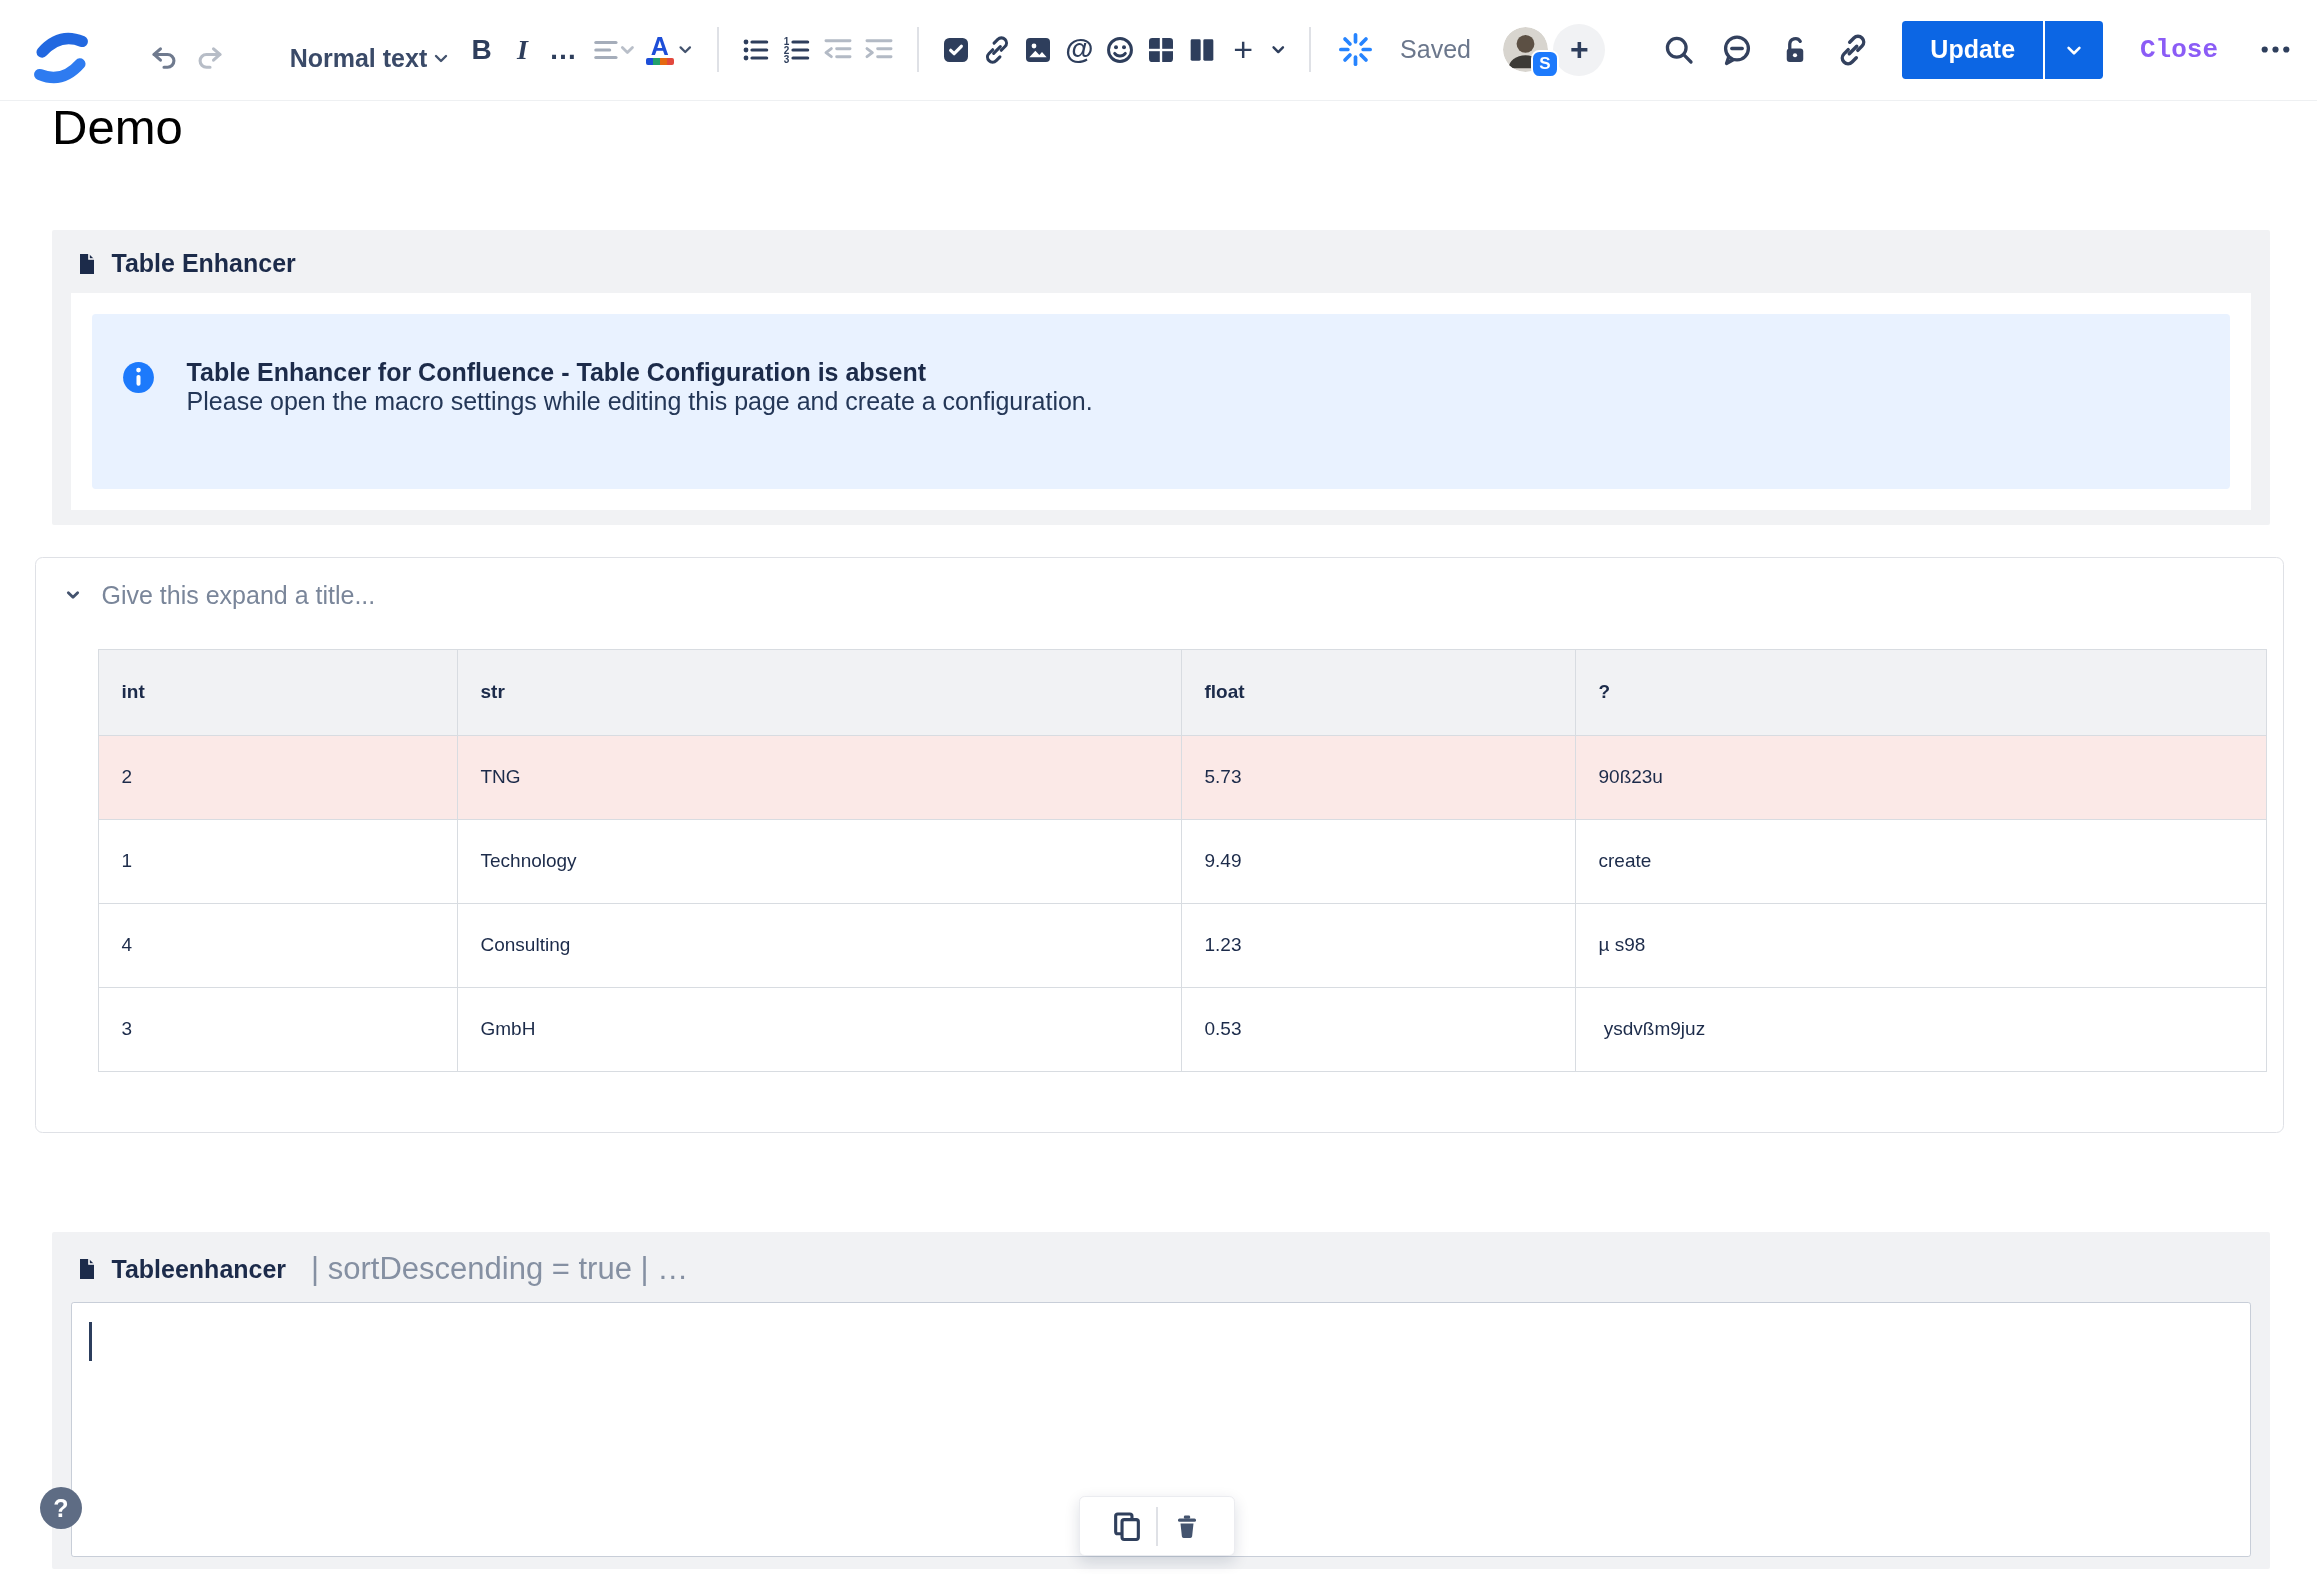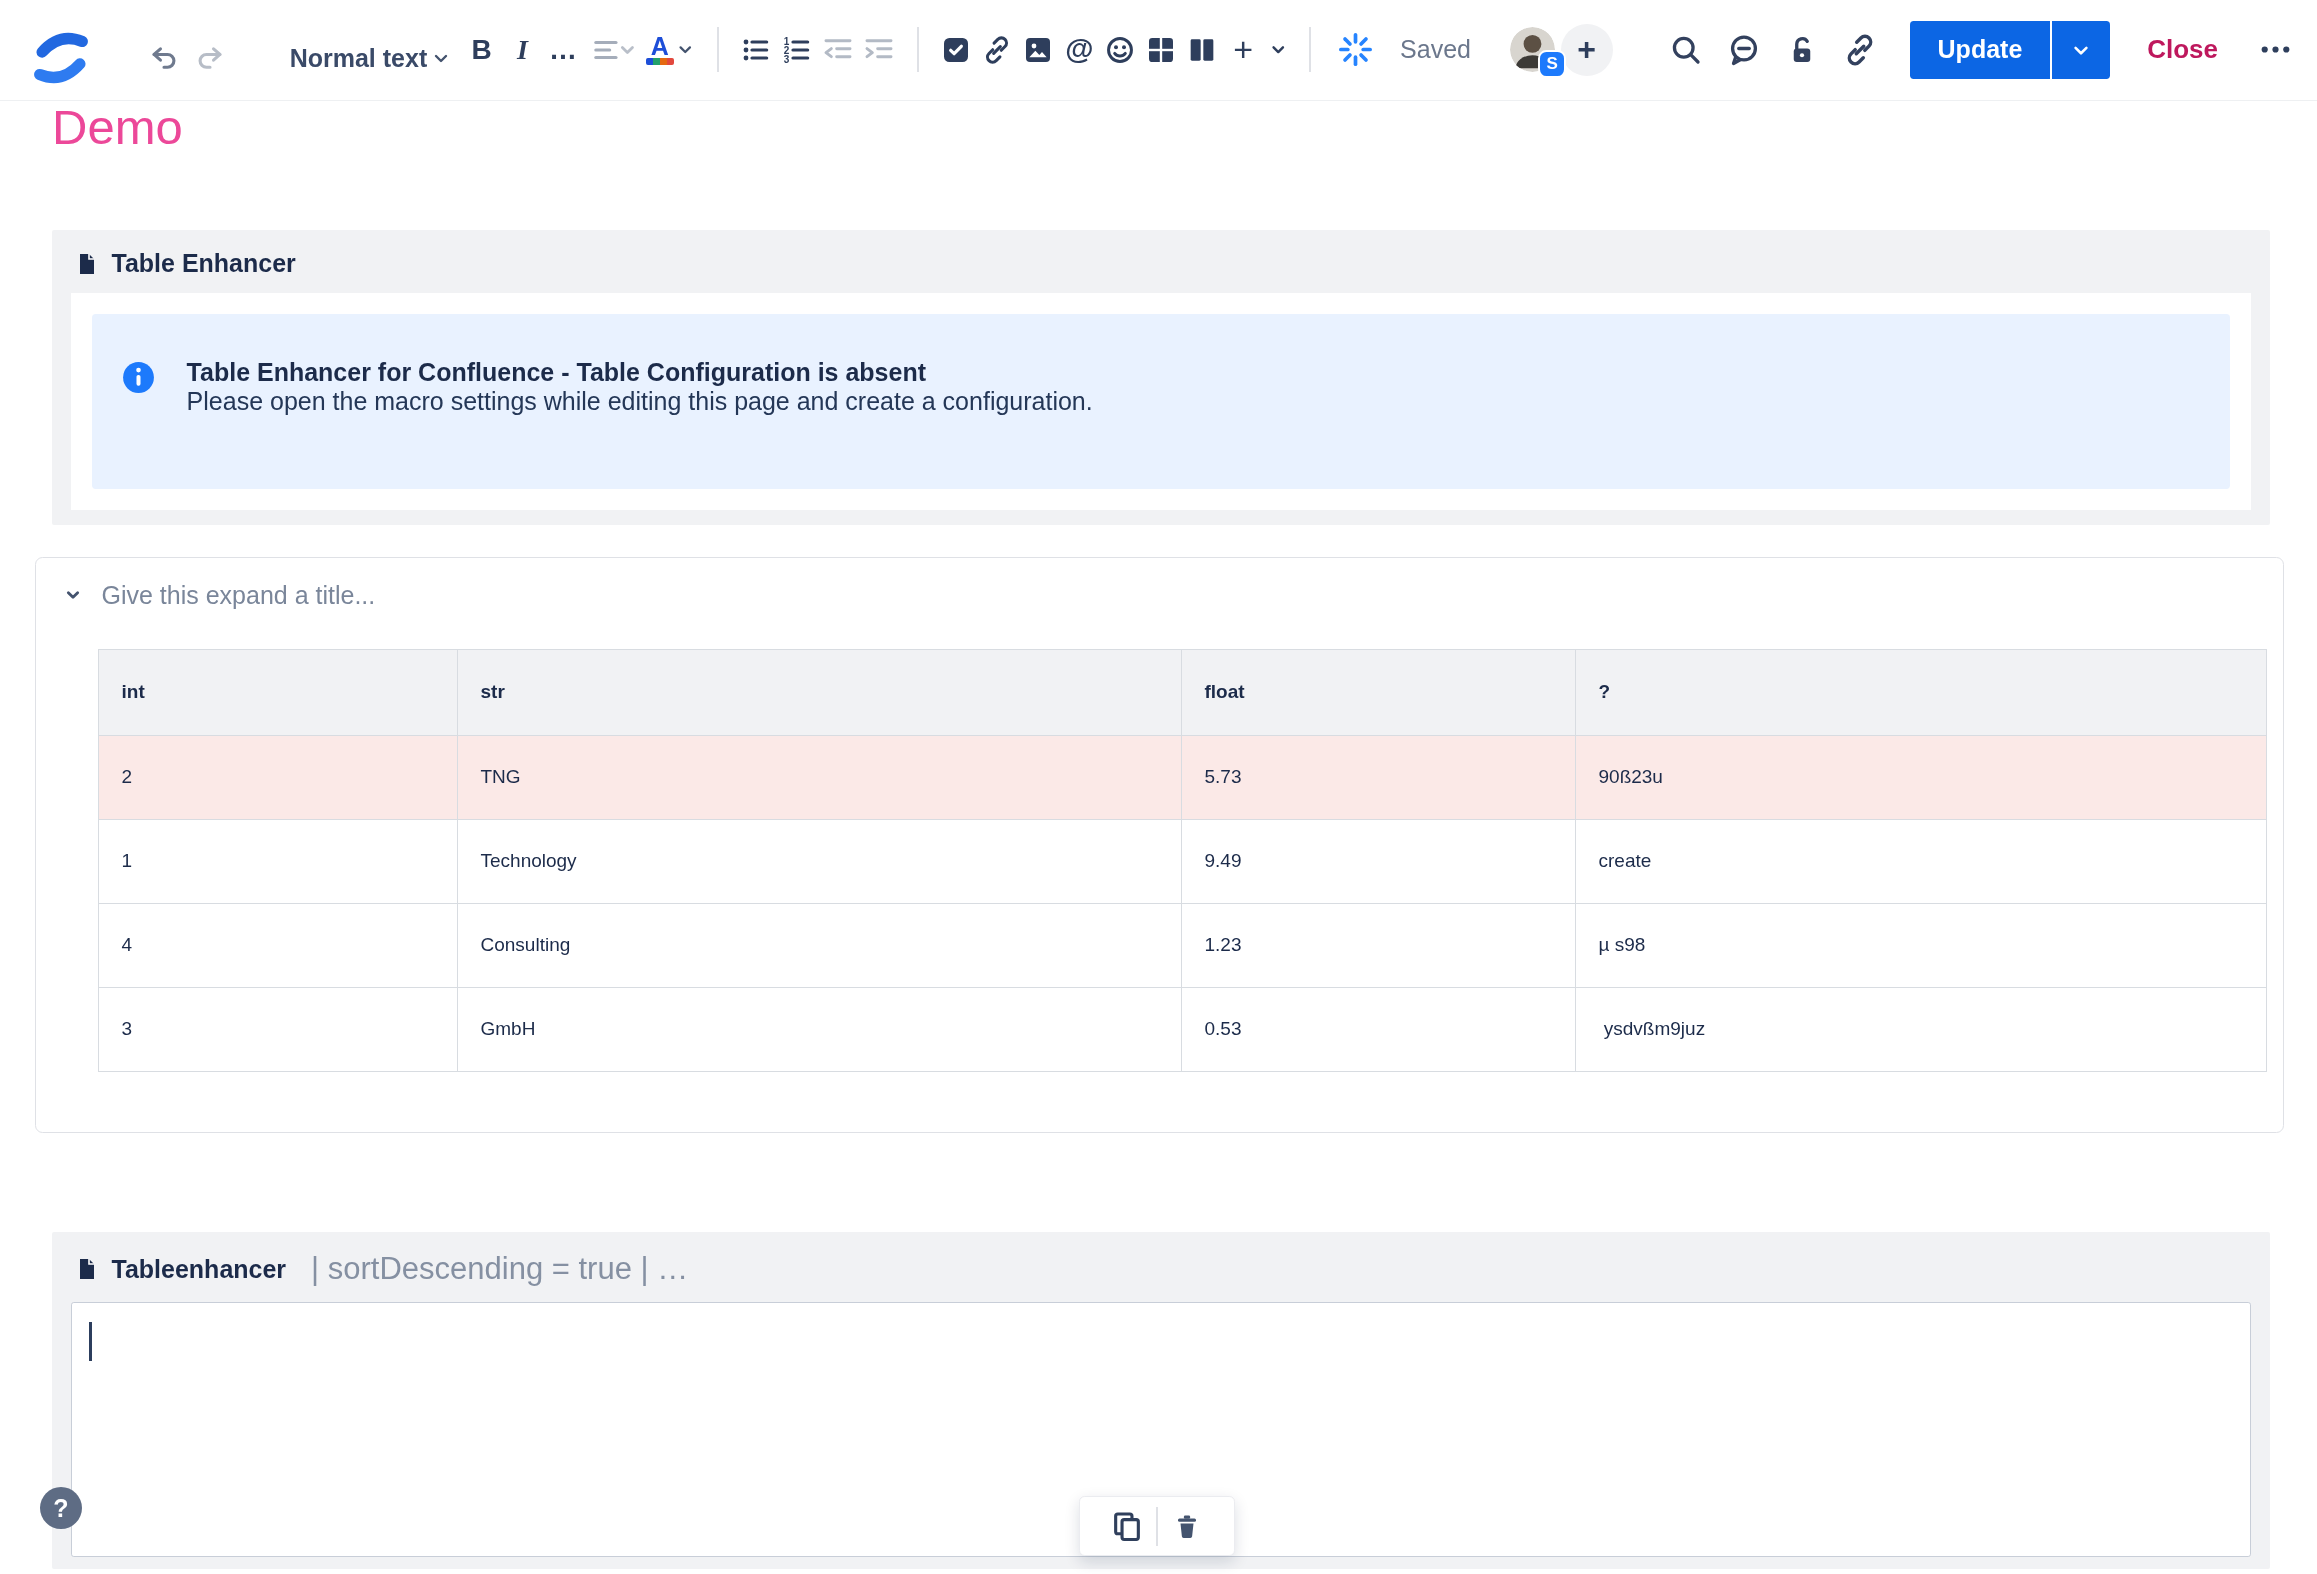--- a/index.html
+++ b/index.html
@@ -47,25 +47,25 @@
             border:2.8px solid #fff;border-radius:8.4px;color:#fff;font-size:17px;font-weight:700;
             display:flex;align-items:center;justify-content:center;}
   .plus-circle{width:52px;height:52px;border-radius:50%;background:#F1F2F4;margin-left:5.6px;margin-right:37px;
                display:flex;align-items:center;justify-content:center;font-size:32px;font-weight:600;color:#2E3E5C;}
   .tool-ic{width:43px;height:43px;display:flex;align-items:center;justify-content:center;color:#33415E;margin-left:15px;}
   .update-split{display:flex;margin-left:28px;}
   .update-main{background:var(--accent-blue);color:#fff;font-size:25px;font-weight:600;
                padding:0 28px;height:58px;display:flex;align-items:center;border-radius:3.7px 0 0 3.7px;}
   .update-chev{background:var(--accent-blue);width:58px;height:58px;border-radius:0 3.7px 3.7px 0;margin-left:1.9px;
                display:flex;align-items:center;justify-content:center;color:#fff;}
-  .close-btn{margin-left:37px;font-size:26px;font-weight:700;color:#be185d;}
+  .close-btn{margin-left:37px;font-size:26px;font-weight:700;color:#8b5cf6;font-family:Liberation Mono, monospace;}
   .more-h{margin-left:39px;color:#2E3E5C;}
 
   
-  .page-title{position:absolute;left:52px;top:99px;font-size:49px;font-weight:500;color:#ec4899;}
+  .page-title{position:absolute;left:52px;top:99px;font-size:49px;font-weight:500;color:#000000;}
 
   .macro-panel{position:absolute;left:52px;width:2218px;background:var(--panel-bg);border-radius:2px;}
   .macro1{top:230px;height:295px;}
   .macro-head{display:flex;align-items:center;padding:19px 0 0 22.5px;font-size:25px;}
   .macro-head .doc{margin-right:13px;}
   .macro-name{font-weight:600;color:#1C2B4A;}
   .macro-params{color:#8590A2;margin-left:25px;font-size:31px;}
   .macro-body{margin:15px 19px 17px 19px;background:#fff;height:217px;padding:20.6px;}
   .info-box{background:var(--info-bg);border-radius:3.7px;height:100%;display:flex;padding:44px 28px;}
   .info-icn{flex:0 0 67px;padding-top:1.9px;}

